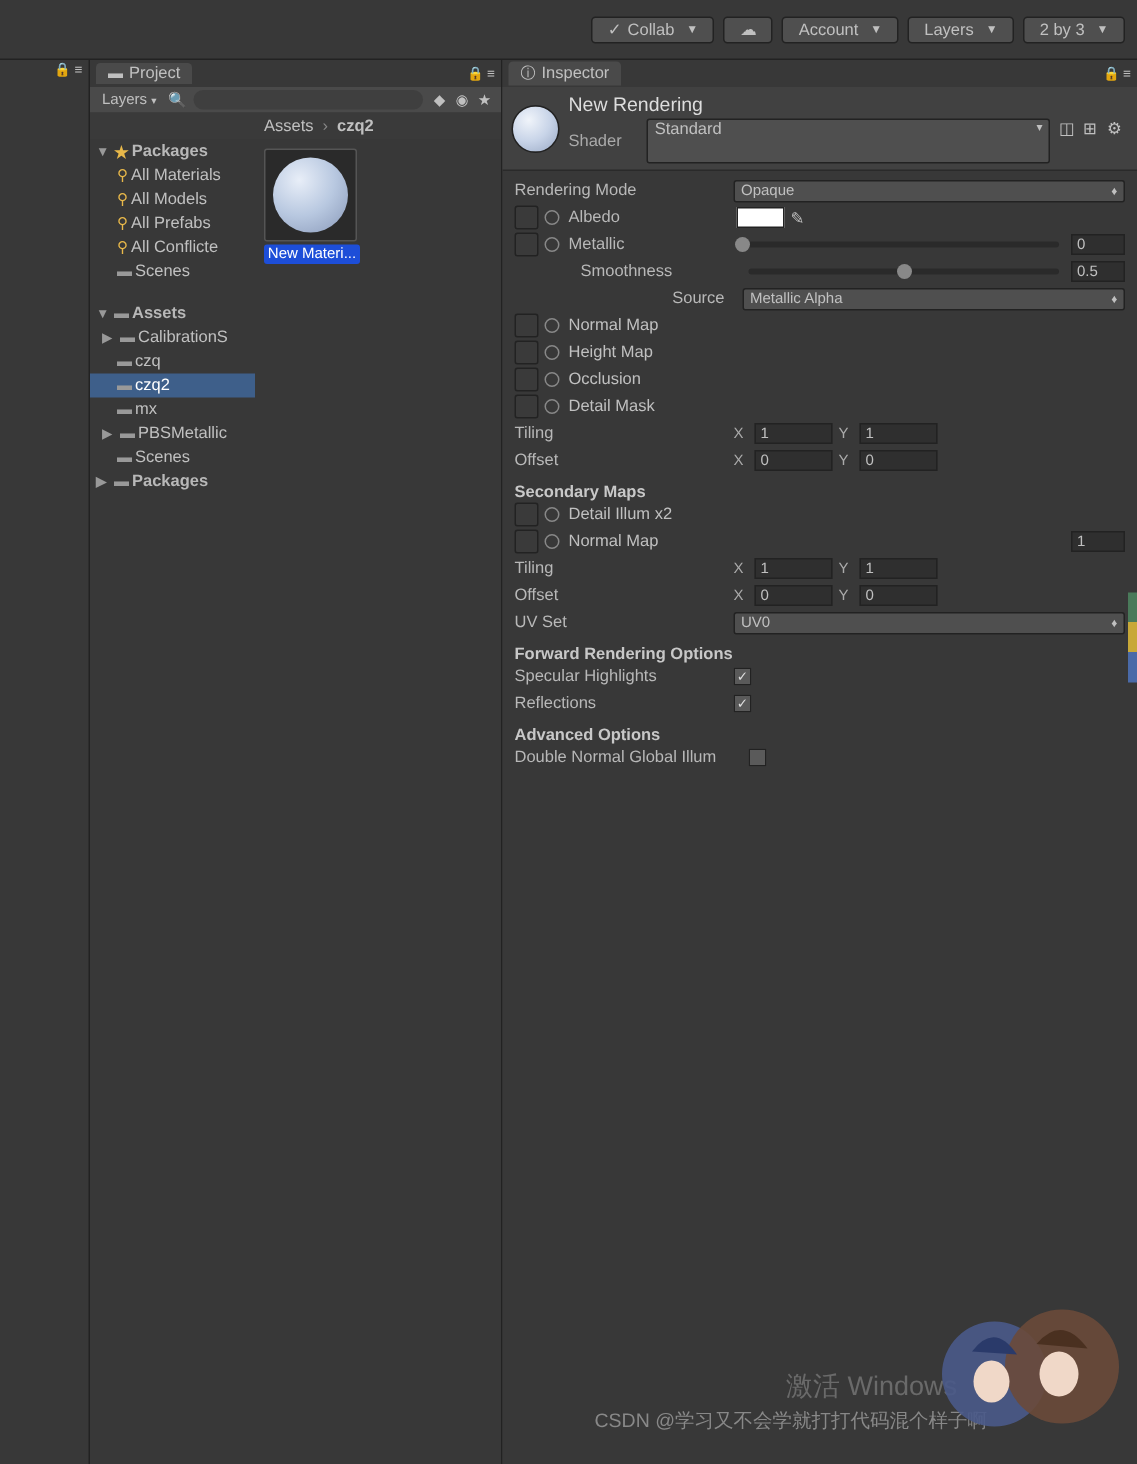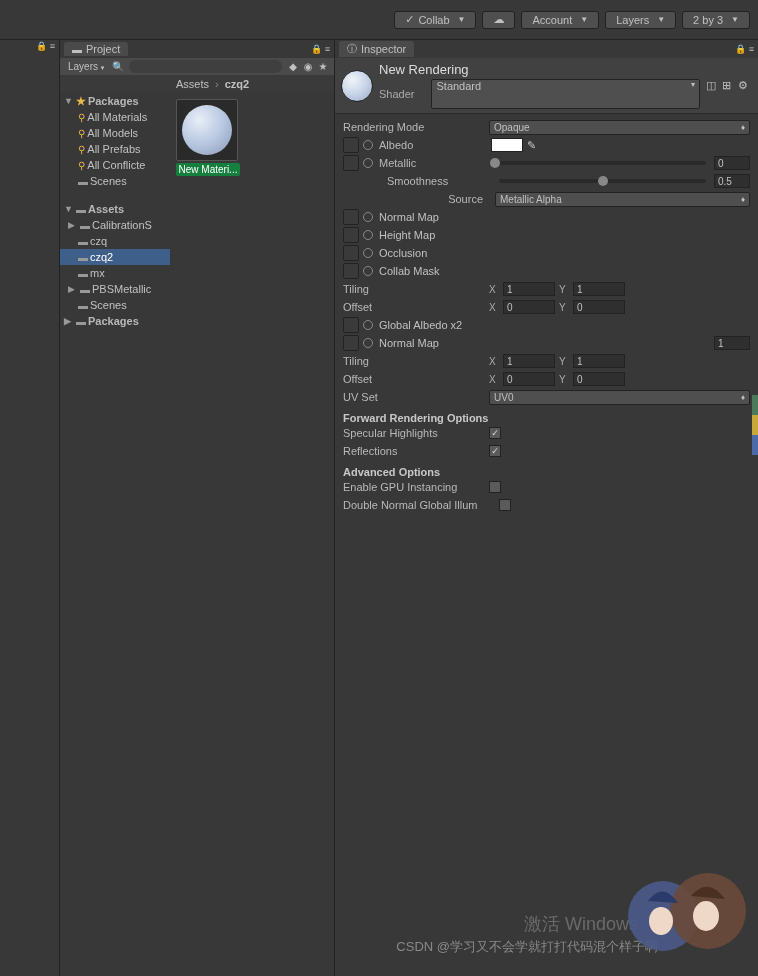--- a/index.html
+++ b/index.html
@@ -34,21 +34,21 @@
 .tree-item .expand { width: 10px; font-size: 9px; color: #999; }
 .tree-item.header { font-weight: bold; color: #b8b8b8; }
 .tree-item.selected { background: #3e5f8a; color: #fff; }
 .fav-icon { color: #e8b84a; font-size: 11px; }
 .search-icon-y { color: #e8b84a; font-size: 10px; }
 .folder-icon { color: #999; font-size: 10px; }
 
 .asset-thumb { width: 64px; text-align: center; }
 .asset-preview { width: 62px; height: 62px; background: #2a2a2a; border: 1px solid #555; display: flex; align-items: center; justify-content: center; border-radius: 2px; }
 .sphere { width: 50px; height: 50px; border-radius: 50%; background: radial-gradient(circle at 35% 30%, #e8eef8, #b8c8e0 50%, #8898b8); }
-.asset-label { background: #15803d; color: #fff; font-size: 10px; padding: 1px 2px; margin-top: 2px; border-radius: 2px; white-space: nowrap; overflow: hidden; }
+.asset-label { background: #1d4ed8; color: #fff; font-size: 10px; padding: 1px 2px; margin-top: 2px; border-radius: 2px; white-space: nowrap; overflow: hidden; }
 
 .inspector { flex: 1; background: #383838; display: flex; flex-direction: column; }
 .insp-tab-row { display: flex; align-items: center; height: 18px; padding-left: 4px; }
 .insp-header { background: #414141; padding: 4px 6px; display: flex; align-items: center; gap: 6px; border-bottom: 1px solid #2a2a2a; }
 .insp-sphere { width: 32px; height: 32px; border-radius: 50%; background: radial-gradient(circle at 35% 30%, #f0f4fa, #c8d4e8 50%, #98a8c4); border: 1px solid #222; }
 .insp-header-text { flex: 1; }
 .insp-title { font-size: 13px; color: #ddd; }
 .shader-row { display: flex; align-items: center; gap: 17px; margin-top: 2px; }
 .shader-label { font-size: 11px; color: #aaa; }
 .shader-dropdown { flex: 1; background: #4f4f4f; border: 1px solid #222; border-radius: 2px; padding: 0 4px; font-size: 11px; height: 30px; display: flex; align-items: flex-start; justify-content: space-between; }
@@ -303,43 +303,46 @@
           <span>Height Map</span>
         </div>
       <div class="prop-row">
           <div class="tex-slot"></div>
           <span class="circle-picker"></span>
           <span>Occlusion</span>
         </div>
       <div class="prop-row">
           <div class="tex-slot"></div>
           <span class="circle-picker"></span>
-          <span>Collab Mask</span>
+          <span>Detail Mask</span>
         </div>
 
 
       <div class="prop-row">
         <span class="prop-label">Tiling</span>
         <span class="xy-label">X</span>
           <input class="num-field wide" value="1" style="">
         <span class="xy-label">Y</span>
           <input class="num-field wide" value="1" style="">
       </div>
       <div class="prop-row">
         <span class="prop-label">Offset</span>
         <span class="xy-label">X</span>
           <input class="num-field wide" value="0" style="">
         <span class="xy-label">Y</span>
           <input class="num-field wide" value="0" style="">
       </div>
 
       <div class="prop-row">
-          <div class="tex-slot"></div>
-          <span class="circle-picker"></span>
-          <span>Global Albedo x2</span>
+          <span class="prop-label section">Secondary Maps</span>
+        </div>
+      <div class="prop-row">
+          <div class="tex-slot"></div>
+          <span class="circle-picker"></span>
+          <span>Detail Illum x2</span>
         </div>
       <div class="prop-row">
           <div class="tex-slot"></div>
           <span class="circle-picker"></span>
           <span>Normal Map</span>
           <div style="flex:1"></div>
           <input class="num-field" value="1" style="">
         </div>
 
       <div class="prop-row">
@@ -371,24 +374,20 @@
           <span class="prop-label">Specular Highlights</span>
           <span class="checkbox">✓</span>
         </div>
       <div class="prop-row">
           <span class="prop-label">Reflections</span>
           <span class="checkbox">✓</span>
         </div>
 
       <div class="prop-row">
           <span class="prop-label section">Advanced Options</span>
-        </div>
-      <div class="prop-row">
-          <span class="prop-label">Enable GPU Instancing</span>
-          <span class="checkbox"></span>
         </div>
       <div class="prop-row">
           <span class="prop-label" style="width:152px">Double Normal Global Illum</span>
           <span class="checkbox"></span>
         </div>
     </div>
   </div>
 </div>
 
 <div class="side-strip"></div>

